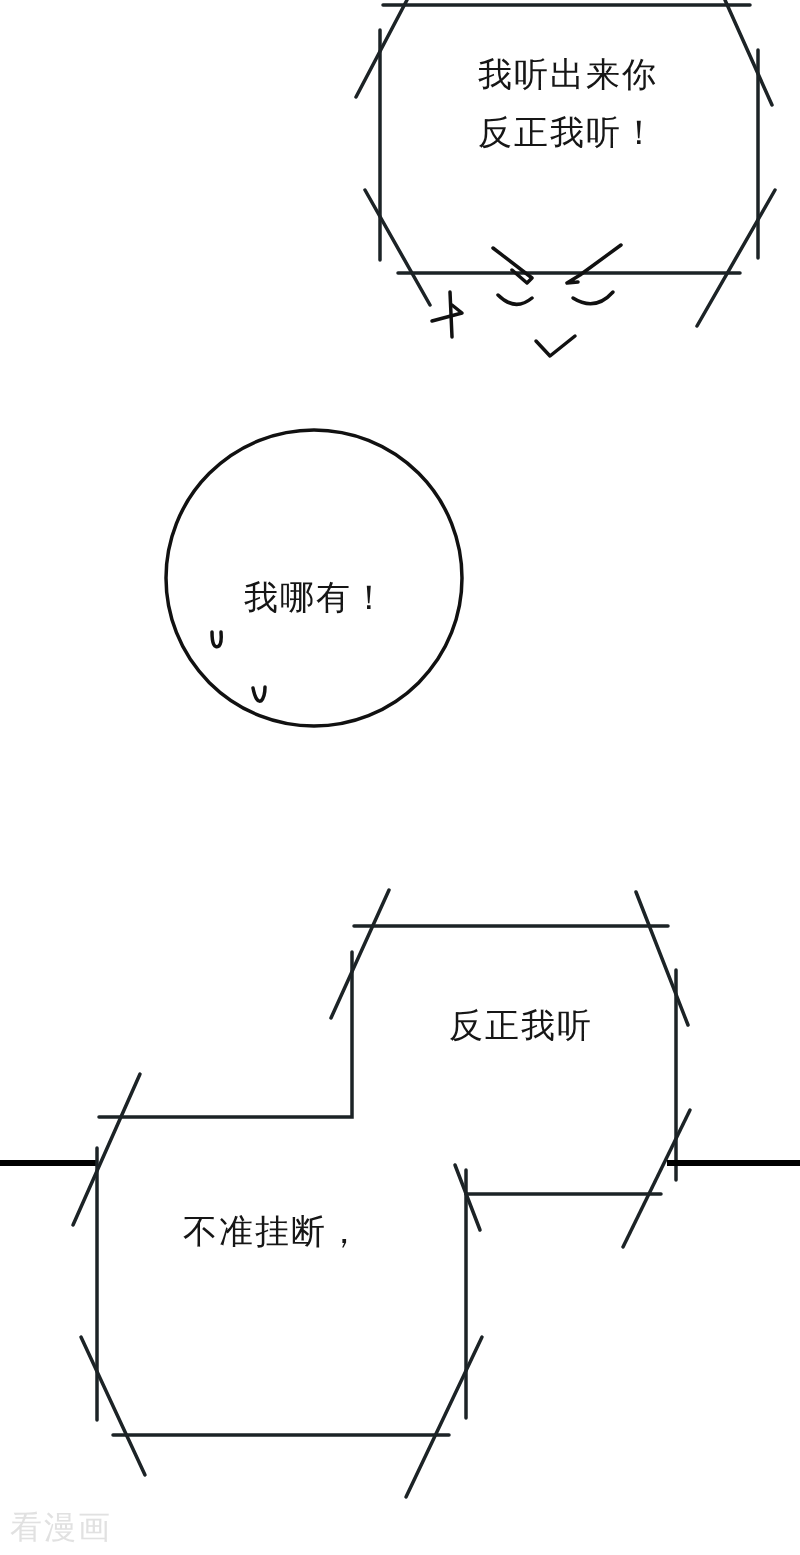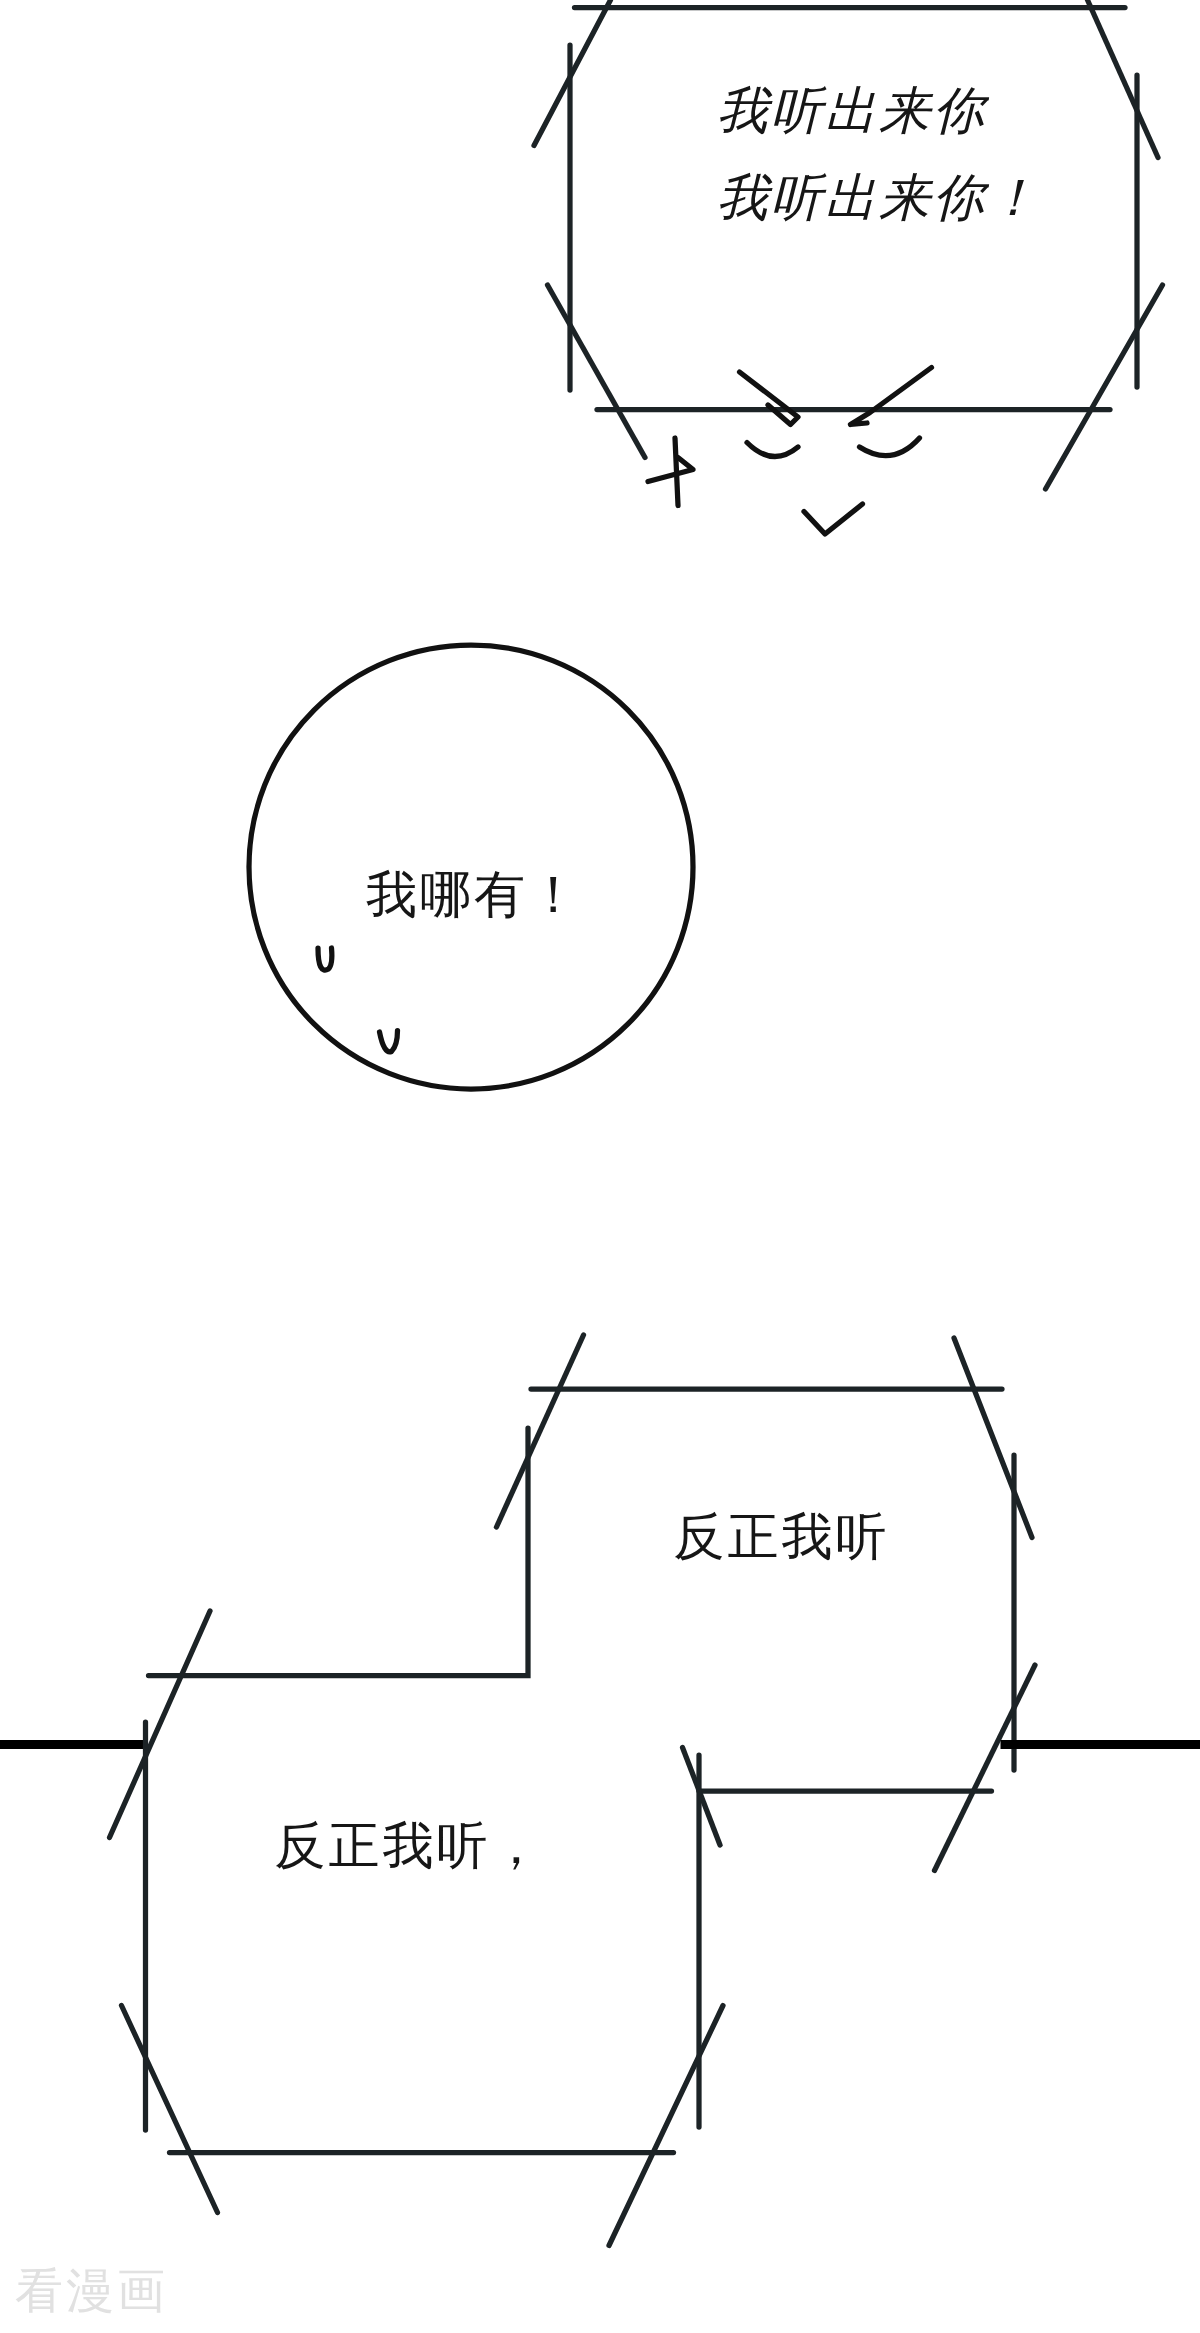--- a/index.html
+++ b/index.html
@@ -76,21 +76,21 @@
   <g stroke="#1c2326" stroke-width="3.5" fill="none" stroke-linecap="round">
     <line x1="140" y1="1074" x2="73" y2="1225"></line>
     <line x1="97" y1="1148" x2="97" y2="1420"></line>
     <line x1="81" y1="1337" x2="145" y2="1475"></line>
     <line x1="113" y1="1435" x2="449" y2="1435"></line>
     <line x1="466" y1="1170" x2="466" y2="1418"></line>
     <line x1="482" y1="1337" x2="406" y2="1497"></line>
   </g>
 </svg>
 
-<div class="bubble-text" style="left:478px; top:45px;font-style:italic;"><div>我听出来你</div><div>我听出来你！</div></div>
+<div class="bubble-text" style="left:478px; top:45px;"><div>我听出来你</div><div>反正我听！</div></div>
 
 <div class="bubble-text" style="left:244px; top:568px;"><div>我哪有！</div></div>
 
 <div class="bubble-text" style="left:449px; top:996px;"><div>反正我听</div></div>
 
-<div class="bubble-text" style="left:183px; top:1202px;"><div>反正我听，</div></div>
+<div class="bubble-text" style="left:183px; top:1202px;"><div>不准挂断，</div></div>
 
 <div class="watermark">看漫画</div>
 
 </body></html>

